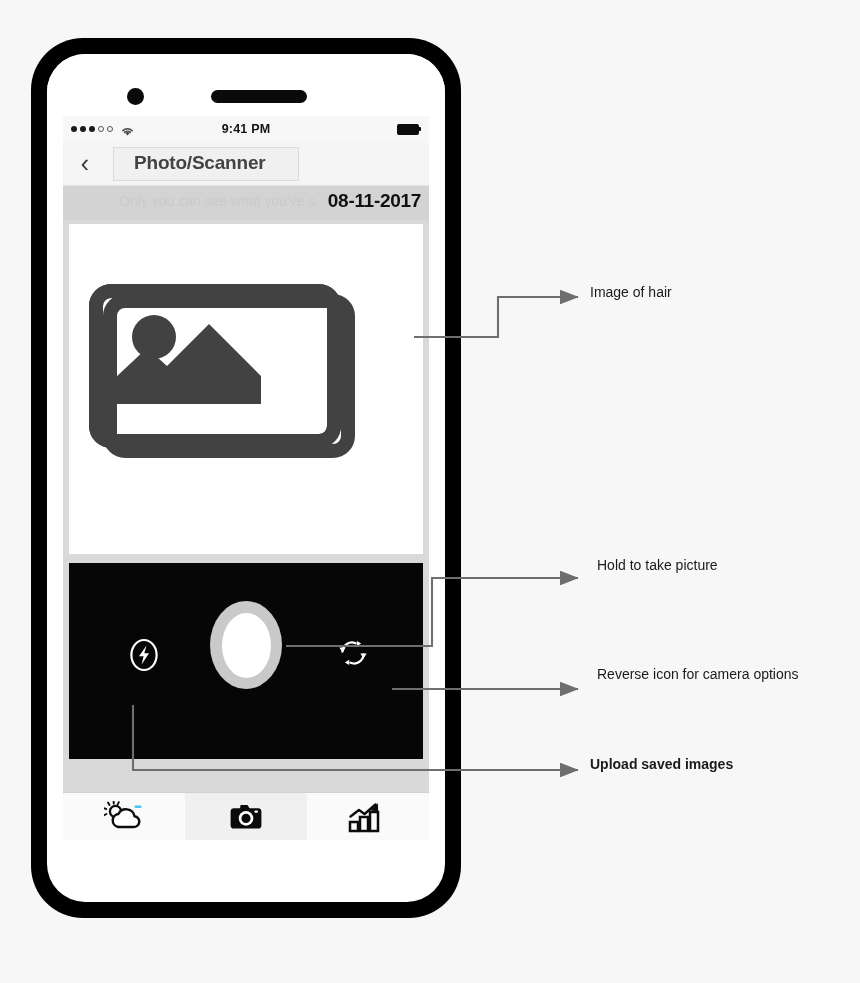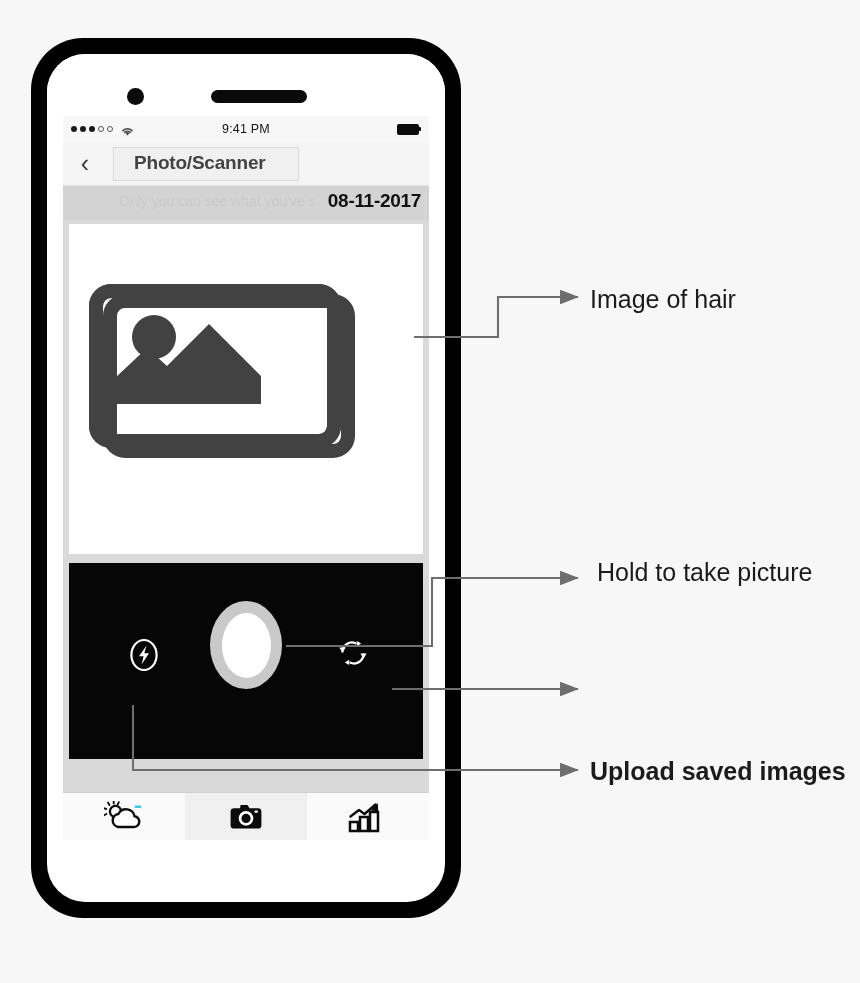--- a/index.html
+++ b/index.html
@@ -49,21 +49,21 @@
     position:relative;height:26px;background:#f7f7f7;
     display:flex;align-items:center;
   }
   .sb-left{display:flex;align-items:center;gap:4px;margin-left:8px;}
   .dots{display:flex;gap:3px;align-items:center;}
   .dot{width:6px;height:6px;border-radius:50%;background:#1a1a1a;}
   .dot.hollow{background:transparent;border:1.2px solid #555;box-sizing:border-box;width:6px;height:6px;}
   .wifi{width:15px;height:12px;position:relative;margin-left:3px;}
   .sb-time{
     position:absolute;left:0;right:0;text-align:center;
-    font-size:12.5px;font-weight:normal;color:#141414;letter-spacing:.2px;
+    font-size:12.5px;font-weight:bold;color:#141414;letter-spacing:.2px;
   }
   .sb-right{margin-left:auto;margin-right:8px;display:flex;align-items:center;}
   .battery{width:24px;height:11px;position:relative;}
   .battery .body{position:absolute;left:0;top:0;width:22px;height:11px;background:#0c0c0c;border-radius:2px;}
   .battery .tip{position:absolute;right:0;top:3.5px;width:2px;height:4px;background:#0c0c0c;border-radius:0 1px 1px 0;}
 
   
   .navbar{
     position:relative;height:43px;background:#f5f5f5;
     display:flex;align-items:center;
@@ -130,21 +130,21 @@
     display:flex;align-items:center;
     border-top:1px solid #d0d0d0;
   }
   .tab{flex:1;display:flex;align-items:center;justify-content:center;height:100%;}
   .tab.center{background:#f0f0f0;}
 
   
   .anno-svg{position:absolute;left:0;top:0;width:860px;height:983px;pointer-events:none;}
   .anno-label{
     position:absolute;
-    font-size:25px;color:#1b1b1b;
+    font-size:14px;color:#1b1b1b;
     font-family:"Liberation Sans", sans-serif;
     line-height:1.32;
   }
   #lbl-hair{left:590px;top:283px;}
   #lbl-hold{left:597px;top:556px;}
   #lbl-reverse{left:597px;top:665px;width:250px;}
   #lbl-upload{left:590px;top:755px;font-weight:bold;}
 </style>
 </head>
 <body>
@@ -302,16 +302,17 @@
       <path d="M392 689 H578" marker-end="url(#arr)"></path>
 
       <path d="M133 705 V770 H578" marker-end="url(#arr)"></path>
     </g>
   </svg>
 
   <div class="anno-label" id="lbl-hair">Image of hair</div>
 
   <div class="anno-label" id="lbl-hold">Hold to take picture</div>
 
+  <div class="anno-label" id="lbl-reverse">Reverse icon for camera options</div>
 
   <div class="anno-label" id="lbl-upload">Upload saved images</div>
 
 </div>
 
 </body></html>

